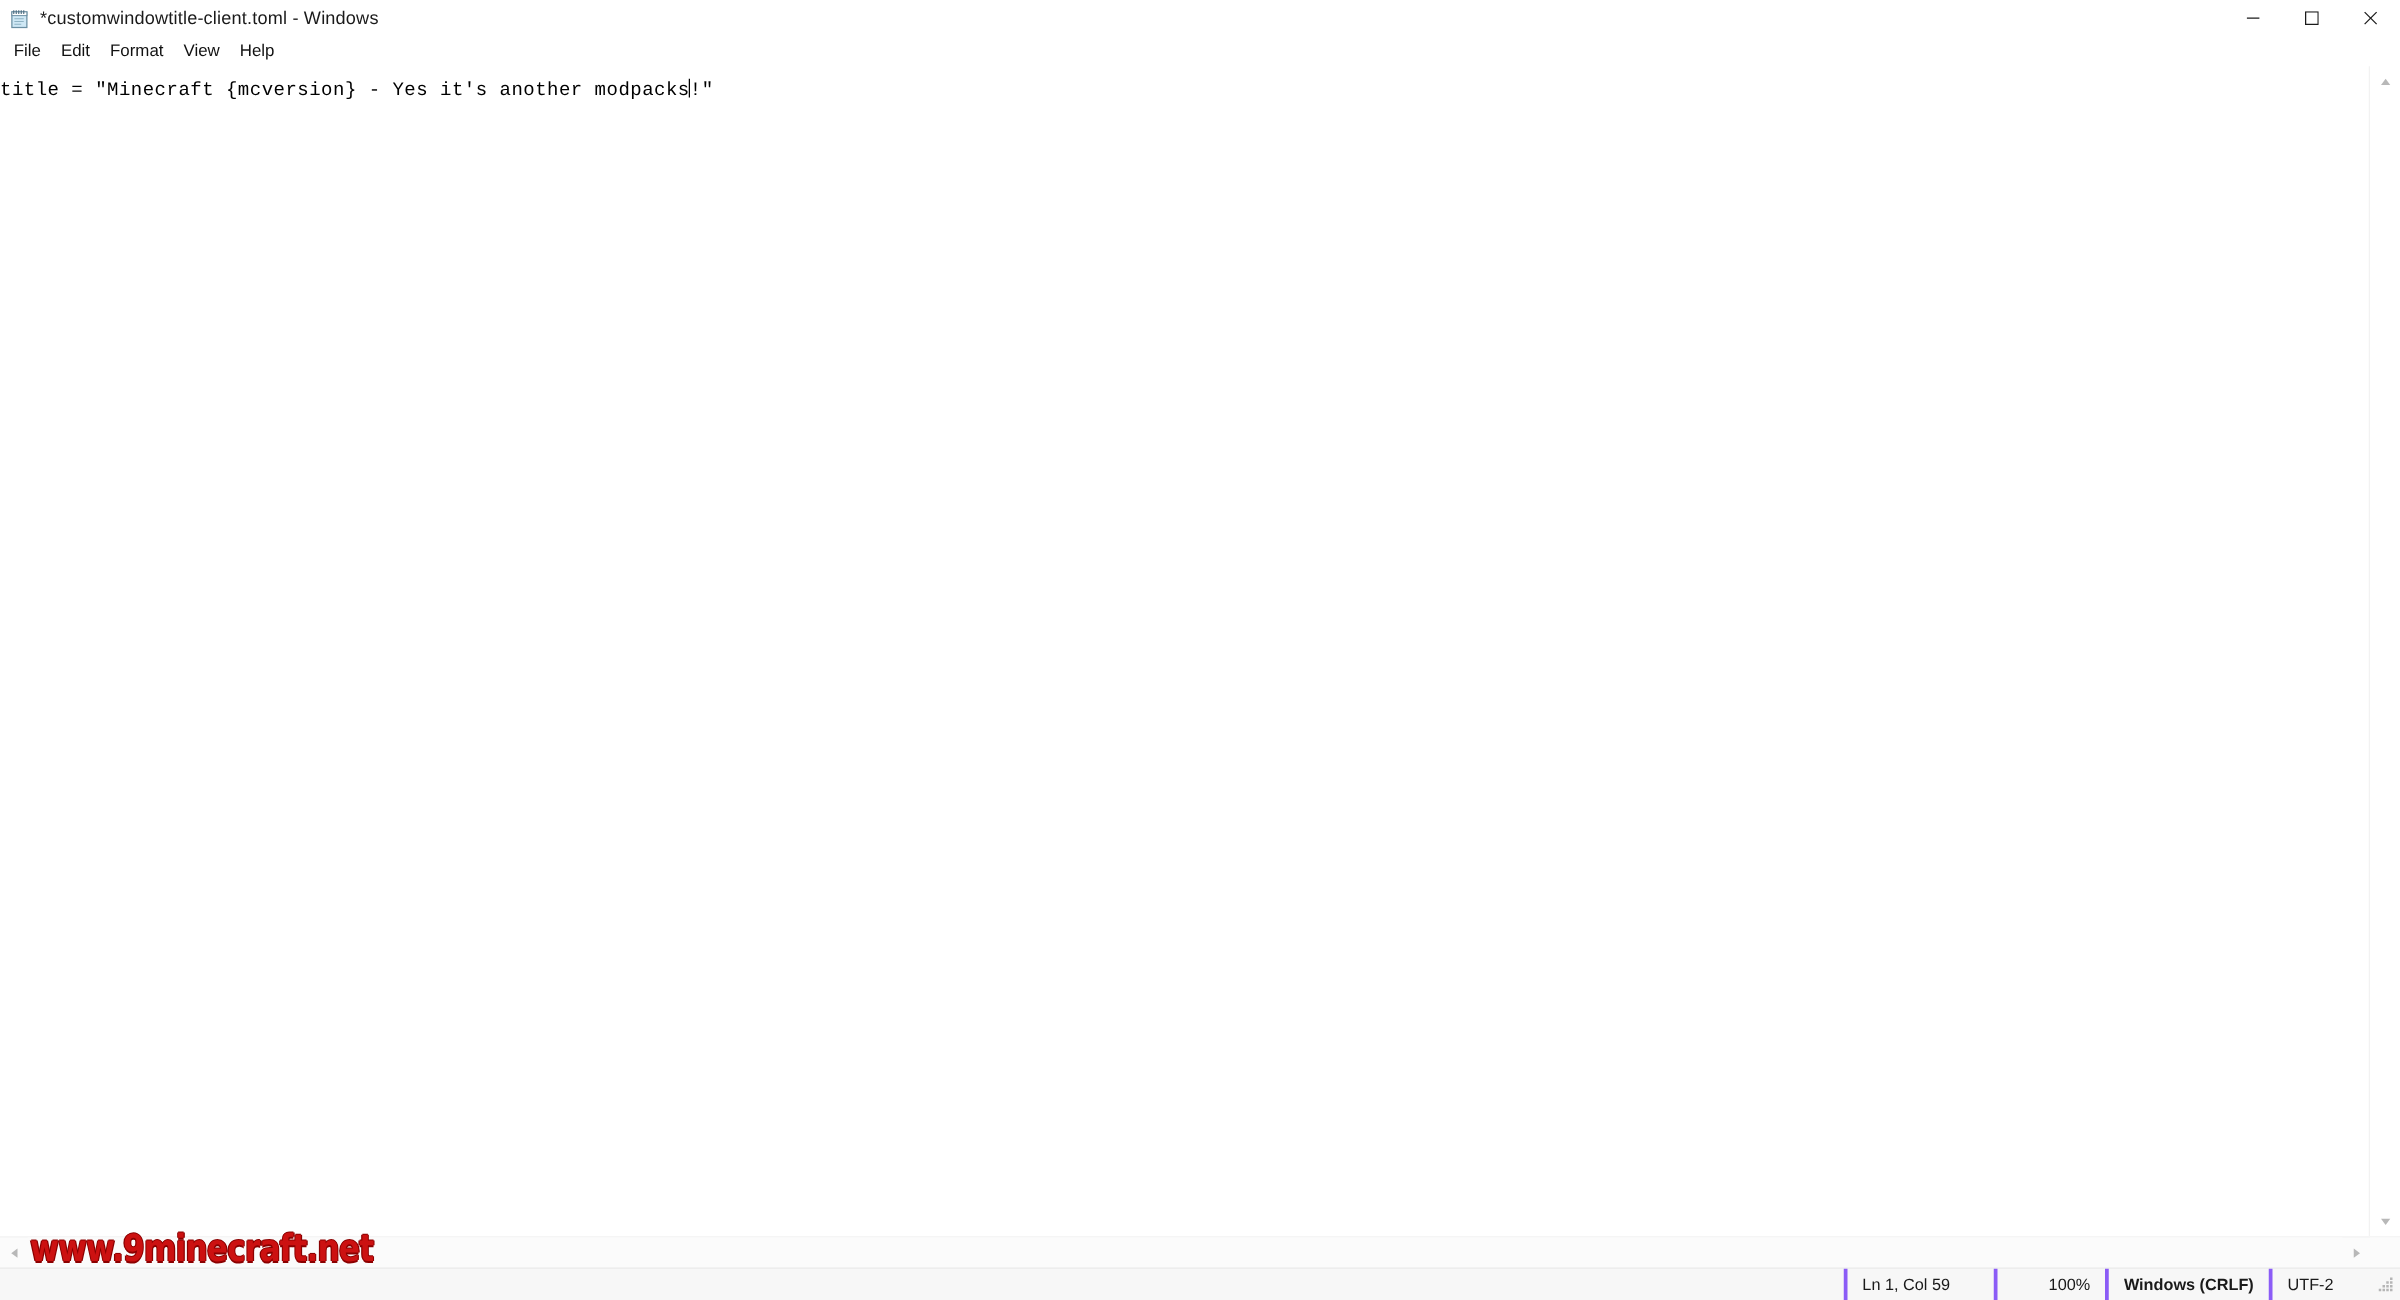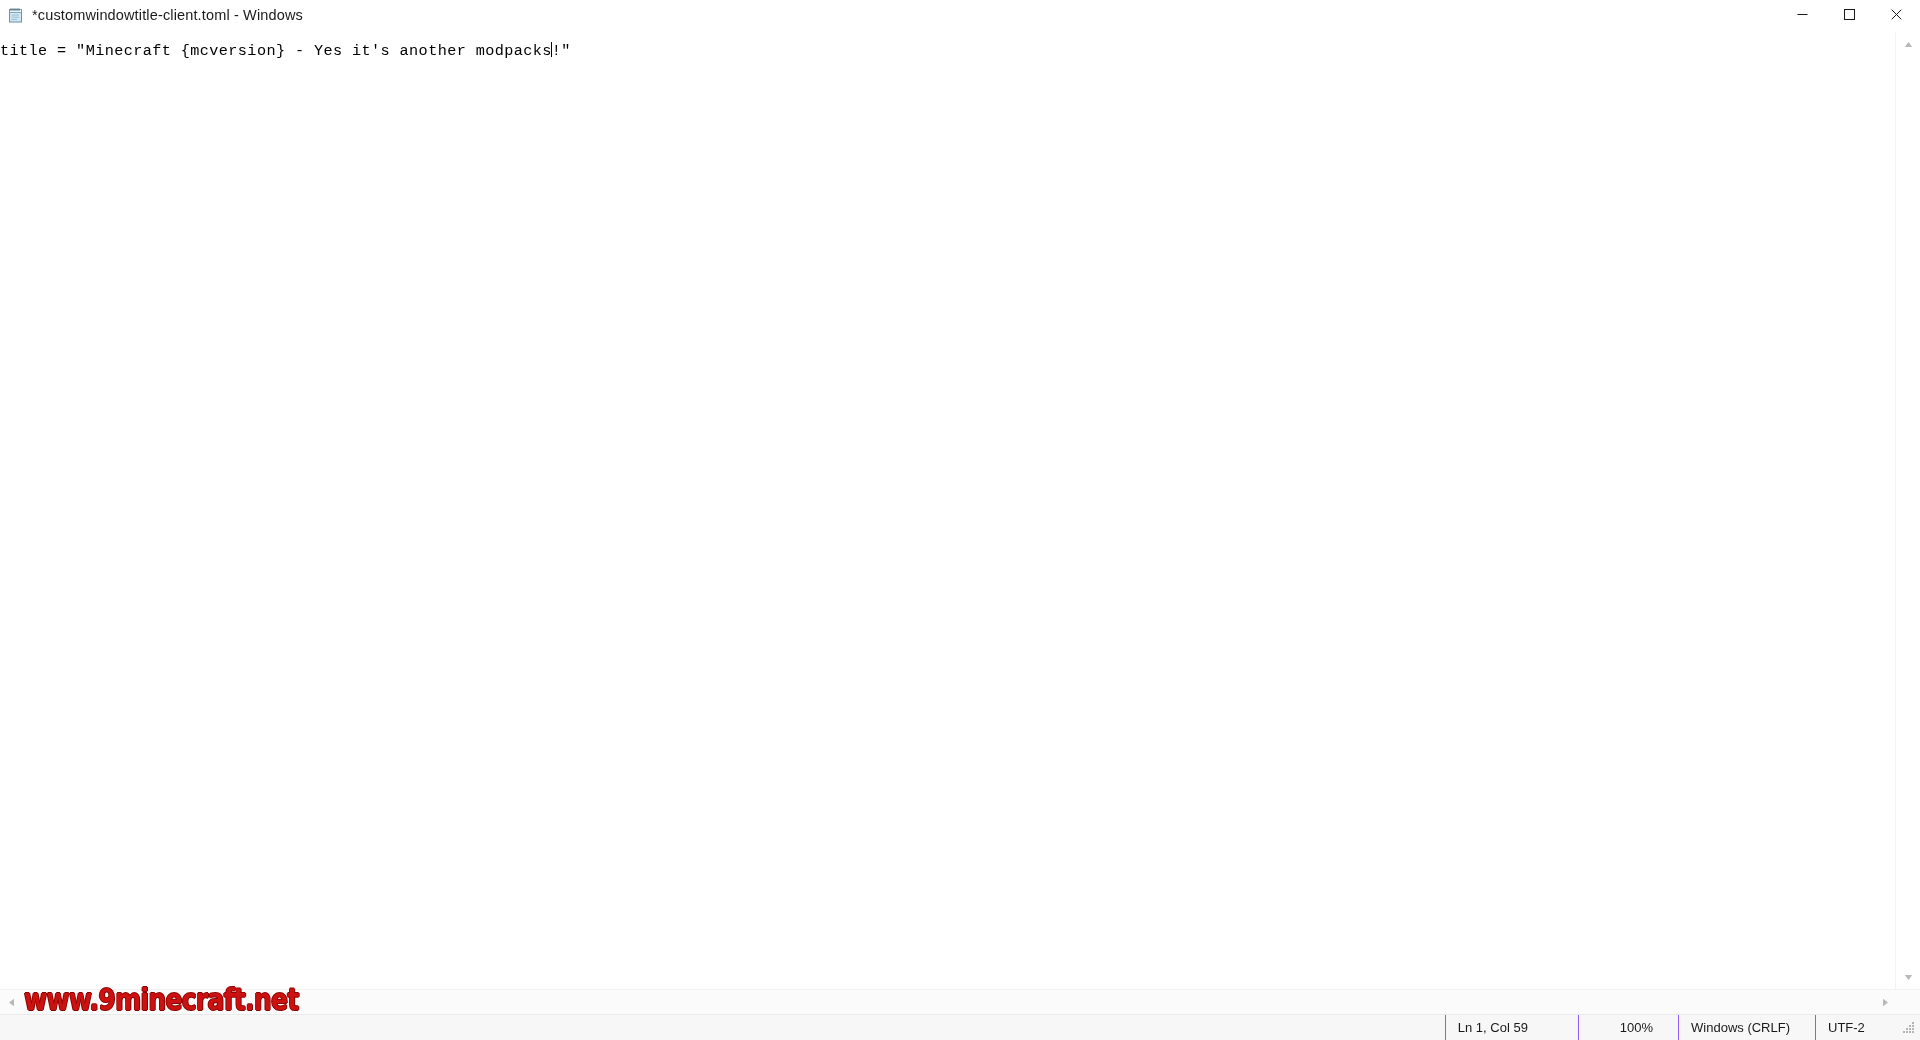--- a/index.html
+++ b/index.html
@@ -228,29 +228,28 @@
     user-select: none;
   }
 
   .status-cell {
     font-size: 13px;
     color: #1a1a1a;
     height: 25px;
     display: flex;
     align-items: center;
     padding: 0 12px;
-    border-left: 1px solid #8b5cf6;
+    border-left: 3px solid #8b5cf6;
     white-space: nowrap;
     box-sizing: border-box;
-    margin-left: 13px;
   }
 
   .status-cell.cell-ln      { min-width: 120px; }
   .status-cell.cell-zoom    { min-width: 62px; padding-left: 41px; }
-  .status-cell.cell-eol     { min-width: 120px; }
+  .status-cell.cell-eol     { min-width: 120px; font-weight: bold; }
   .status-cell.cell-enc     { min-width: 80px; border-right: none; }
 
   .resize-grip {
     width: 16px;
     height: 16px;
     margin-left: 6px;
     margin-right: 3px;
     position: relative;
     flex: 0 0 auto;
   }
@@ -298,20 +297,27 @@
         <span>
           <svg width="11" height="11" viewBox="0 0 11 11" xmlns="http://www.w3.org/2000/svg">
             <line x1="0.7" y1="0.7" x2="10.3" y2="10.3" stroke="#1a1a1a" stroke-width="1"></line>
             <line x1="10.3" y1="0.7" x2="0.7" y2="10.3" stroke="#1a1a1a" stroke-width="1"></line>
           </svg>
         </span>
       </button>
     </div>
   </div>
 
+  <div class="menu-bar">
+    <div class="menu-item">File</div>
+    <div class="menu-item">Edit</div>
+    <div class="menu-item">Format</div>
+    <div class="menu-item">View</div>
+    <div class="menu-item">Help</div>
+  </div>
 
   <div class="editor-region">
 
     <div class="text-area">
       <div class="text-line"><span>title = "Minecraft {mcversion} - Yes it's another modpacks</span><span class="caret"></span><span>!"</span></div>
     </div>
 
     <div class="vscroll">
       <div class="scroll-arrow">
         <svg width="9" height="7" viewBox="0 0 9 7" xmlns="http://www.w3.org/2000/svg">

